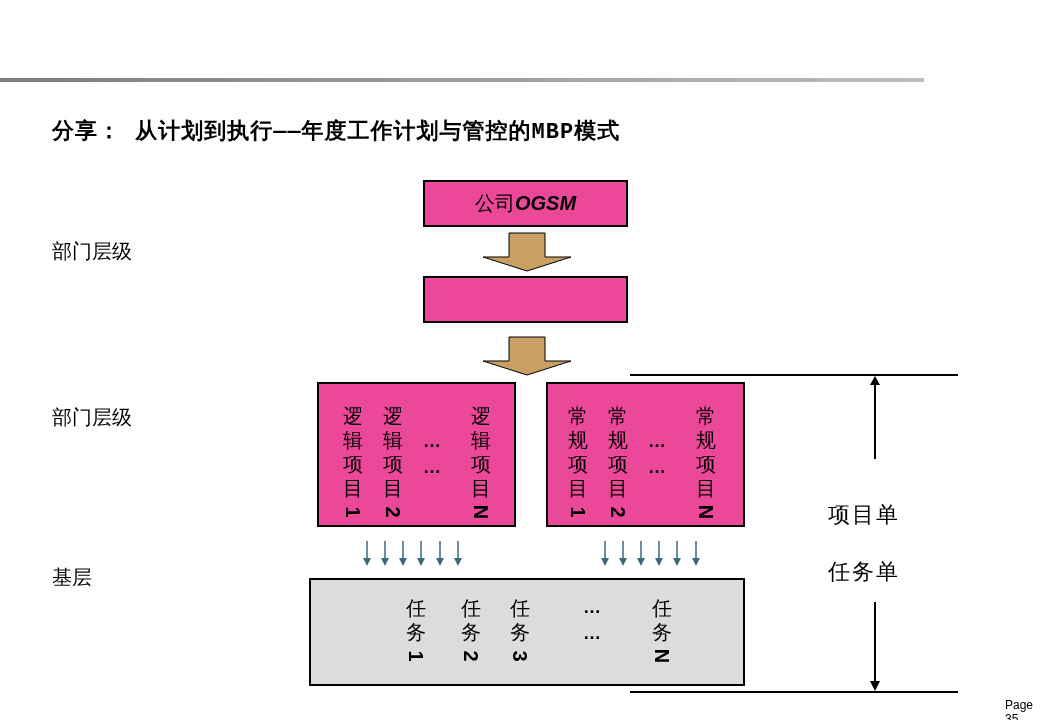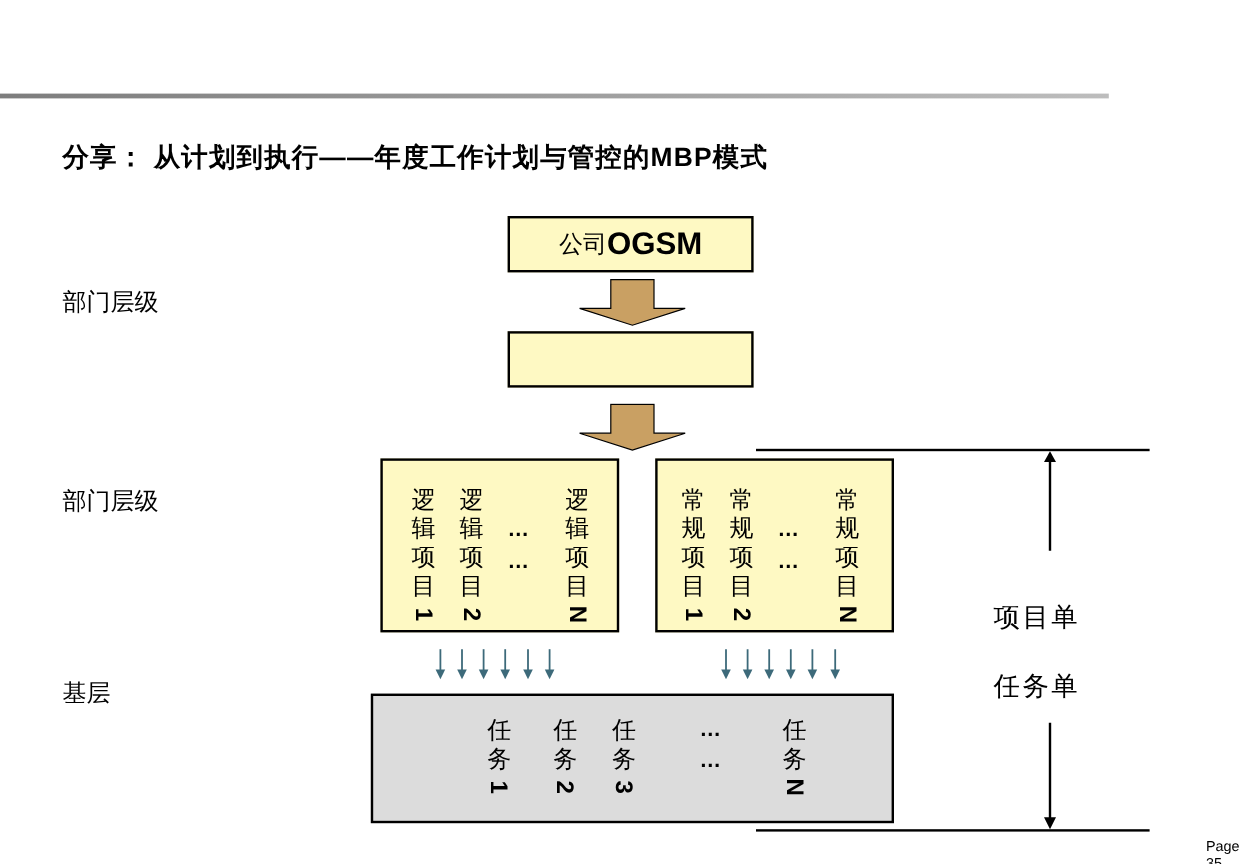--- a/index.html
+++ b/index.html
@@ -1,27 +1,27 @@
 <!DOCTYPE html>
 <html><head>
   <meta charset="utf-8">
   <style>
     html, body { margin:0; padding:0; background:#ffffff; }
     body { width:1040px; height:720px; position:relative; overflow:hidden;
            font-family:"DejaVu Serif", serif; color:#000; }
     .topbar { position:absolute; left:0; top:78px; width:924px; height:4px;
               background:linear-gradient(to right,#7d7d7d,#bdbdbd); }
     .title { position:absolute; left:52px; top:116px; font-size:22px; font-weight:bold;
-             font-family:Liberation Sans, sans-serif; letter-spacing:1px; white-space:nowrap; }
+             font-family:Liberation Mono, monospace; letter-spacing:1px; white-space:nowrap; }
     .level { position:absolute; left:52px; font-size:20px; font-family:"DejaVu Serif", serif; }
-    .box { position:absolute; border:2px solid #000; background:#fef9c3; box-sizing:border-box; }
+    .box { position:absolute; border:2px solid #000; background:#ec4899; box-sizing:border-box; }
     .ogsm { left:423px; top:180px; width:205px; height:47px; display:flex;
             align-items:center; justify-content:center; font-size:20px; }
     .ogsm .cn { font-family:"DejaVu Sans", sans-serif; }
-    .ogsm .en { font-family:"Liberation Sans", sans-serif; font-weight:bold; font-size:26px; }
+    .ogsm .en { font-family:"Liberation Sans", sans-serif; font-weight:bold; font-size:20px;font-style:italic; }
     .blank { left:423px; top:276px; width:205px; height:47px; }
     .gold { position:absolute; }
     .dept { top:382px; height:145px; }
     .dept-left { left:317px; width:199px; }
     .dept-right { left:546px; width:199px; }
     .col { position:absolute; top:20px; display:flex; flex-direction:column; align-items:center;
            font-size:20px; line-height:24px; font-family:"DejaVu Serif", serif; }
     .col .num { font-family:"Liberation Sans", sans-serif; font-weight:bold; font-size:20px;
                 transform:rotate(90deg); display:inline-block; line-height:20px; margin-top:2px; }
     .dots { position:absolute; font-family:"Liberation Sans", sans-serif; font-weight:bold;

